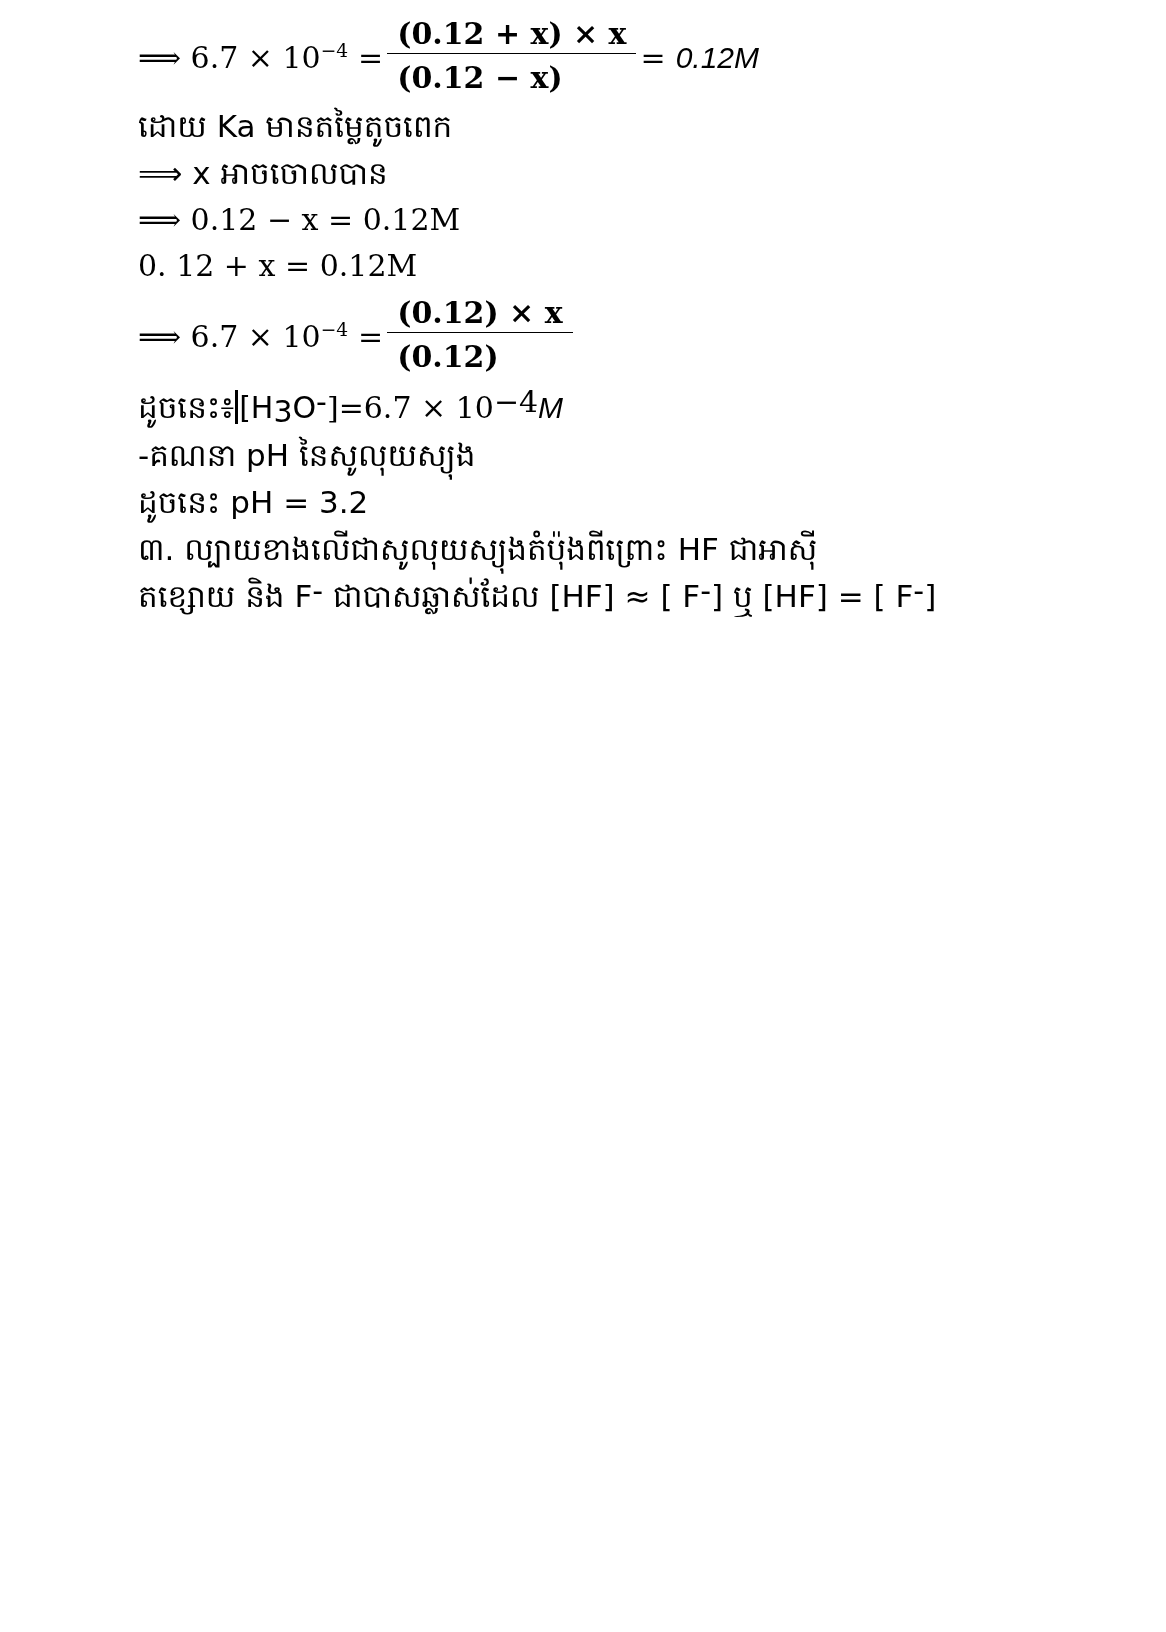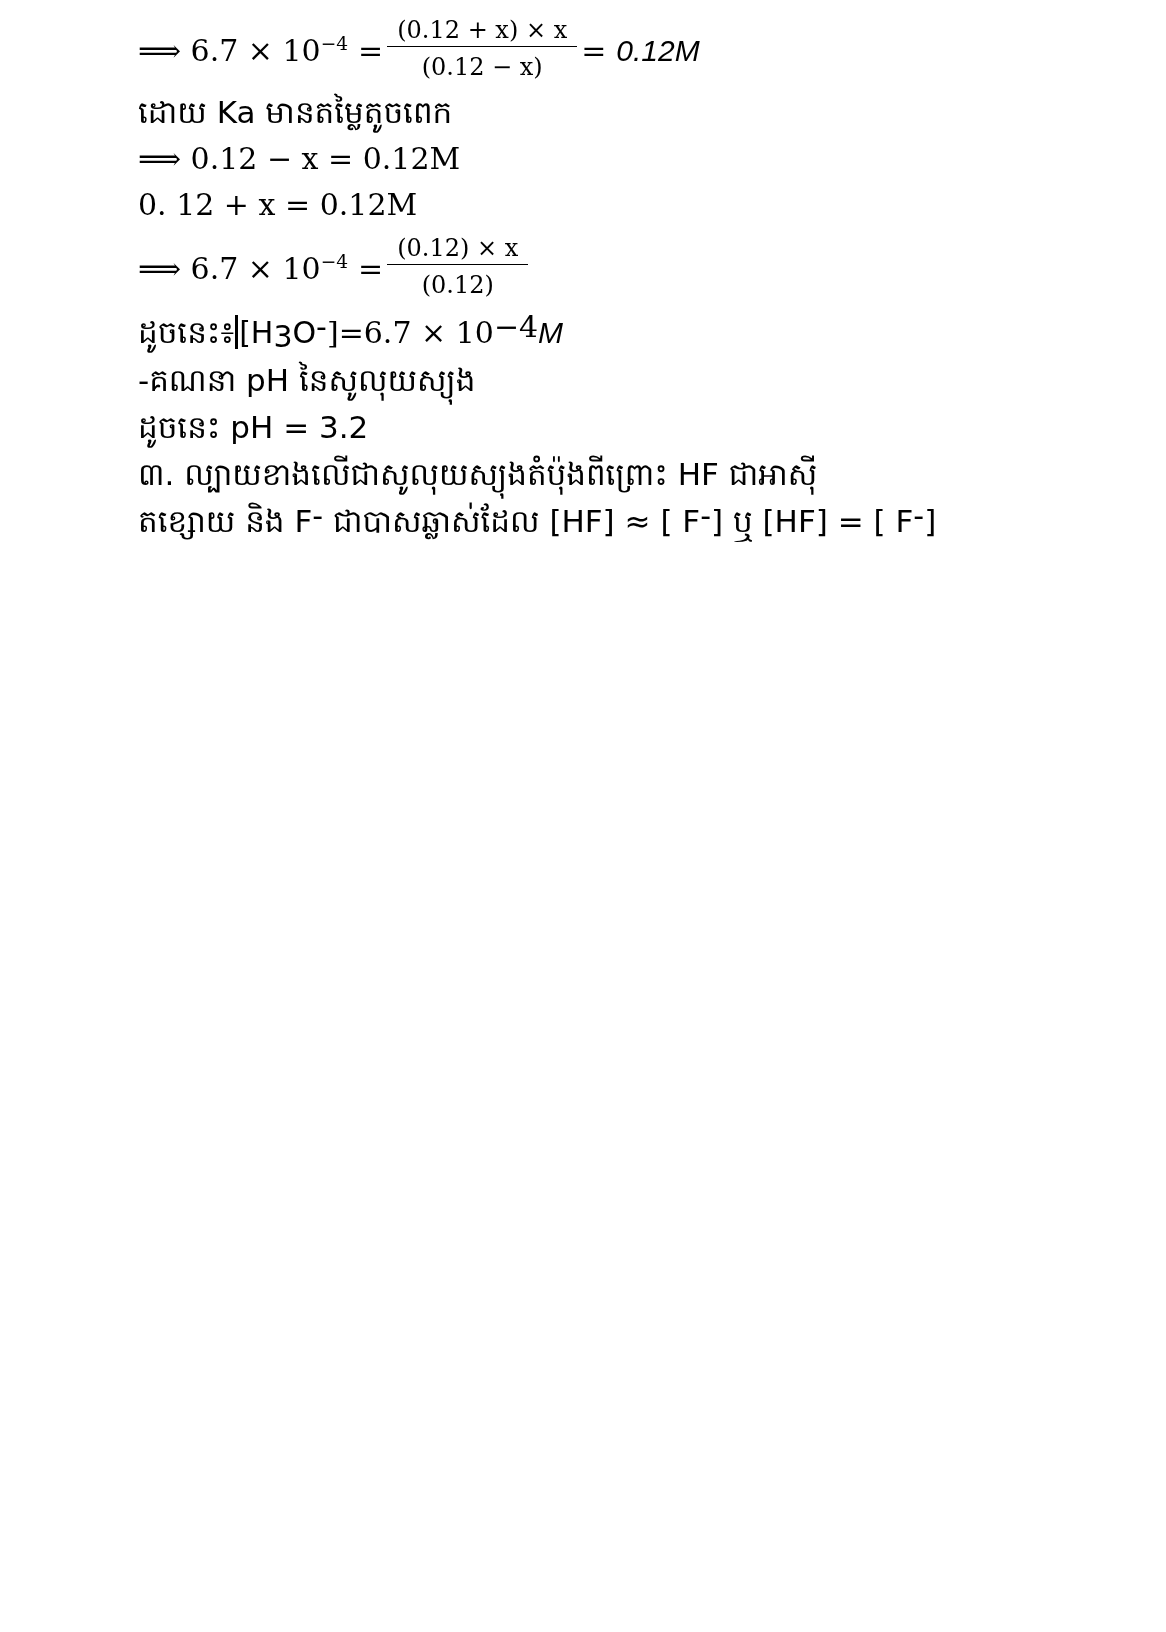--- a/index.html
+++ b/index.html
@@ -53,26 +53,27 @@
     font-size: 30px;
   }
   sup, sub {
     font-size: 0.62em;
     line-height: 0;
   }
   
   .frac {
     display: inline-block;
     vertical-align: middle;
-    text-align: center;
+    text-align: left;
     font-family: "DejaVu Serif", serif;
-    font-size: 24px;
+    font-size: 30px;
     margin: 0 4px;
     position: relative;
     top: -2px;
+    font-weight: bold;
   }
   .frac .num {
     display: block;
     padding: 0 10px 2px 10px;
   }
   .frac .den {
     display: block;
     border-top: 1.6px solid #000;
     padding: 6px 10px 0 10px;
   }
@@ -109,20 +110,21 @@
         <span class="num">(0.12 + x) × x</span>
         <span class="den">(0.12 − x)</span>
       </span>
       <span class="math">=</span>
       <span class="gap"></span>
       <span class="mathit">0.12M</span>
     </div>
 
     <div class="line khmer row-sp">ដោយ Ka មានតម្លៃតូចពេក</div>
 
+    <div class="line khmer row-sp"> ⟹ x អាចចោលបាន</div>
 
     <div class="line math row-sp">⟹ 0.12 − x = 0.12M</div>
 
     <div class="line math row-sp">0. 12 + x = 0.12M</div>
 
     <div class="eqline row-l1">
       <span class="math"><span>⟹ 6.7 × 10</span><sup>−4</sup></span>
       <span class="gap"></span>
       <span class="math">=</span>
       <span class="frac">

